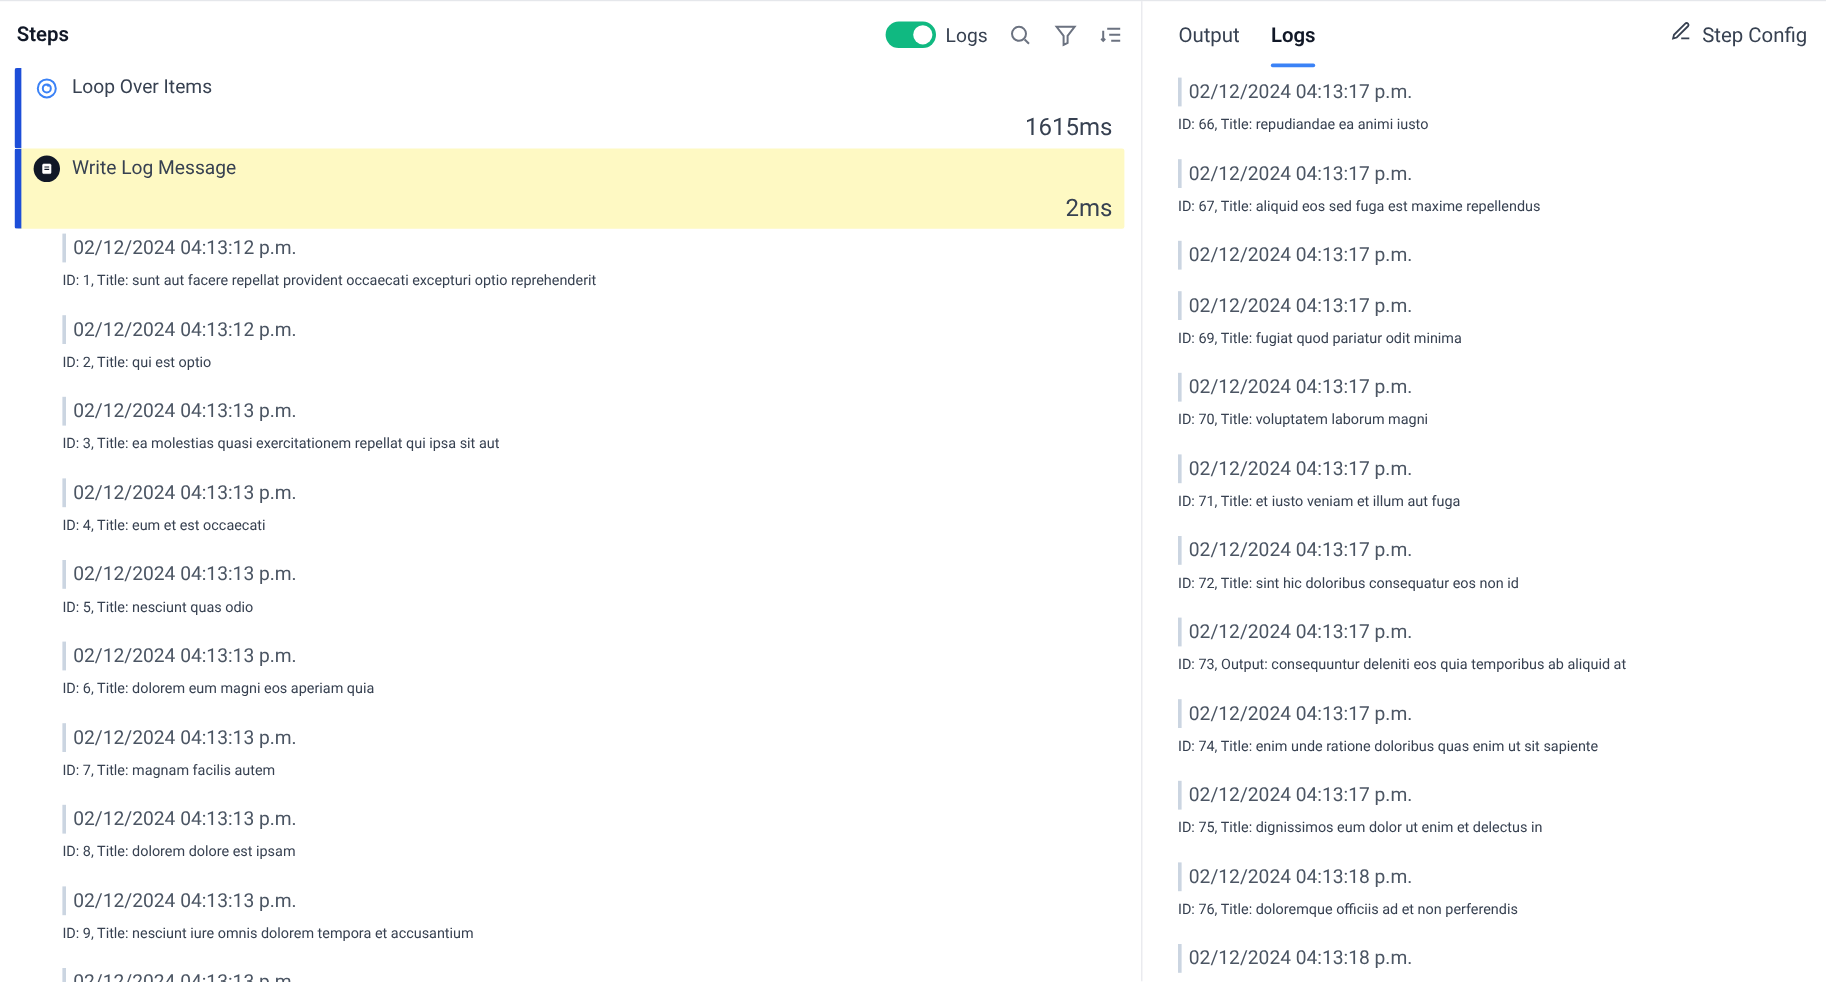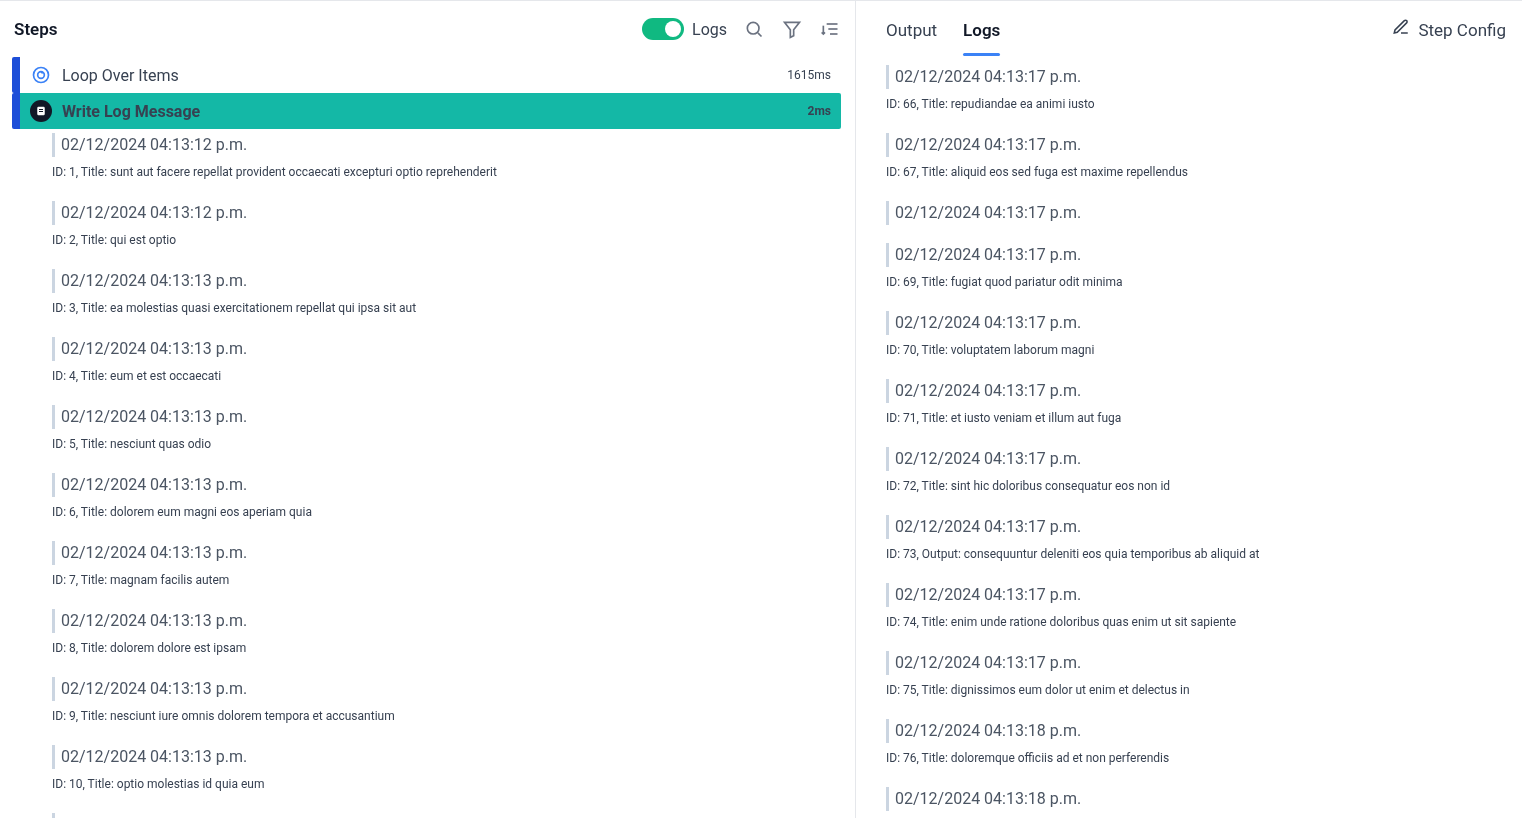--- a/index.html
+++ b/index.html
@@ -13,21 +13,21 @@
   }
   .app {
     display: flex;
     width: 1522px;
     height: 818px;
     border-top: 1px solid #e5e7eb;
   }
 
   
   .left-panel {
-    width: 856px;
+    width: 952px;
     border-right: 1px solid #e5e7eb;
     display: flex;
     flex-direction: column;
     position: relative;
   }
   .left-header {
     display: flex;
     align-items: center;
     justify-content: space-between;
     padding: 10px 14px 10px 14px;
@@ -79,33 +79,32 @@
     padding-bottom: 8px;
     padding-right: 4px;
     position: relative;
   }
   
   .steps-list::-webkit-scrollbar { width: 6px; }
   .steps-list::-webkit-scrollbar-thumb { background: #d1d5db; border-radius: 3px; }
 
   .step-row {
     display: flex;
-    align-items: center;
+    align-items: flex-start;
     gap: 10px;
     padding: 6px 10px 6px 4px;
     margin-left: 12px;
     margin-right: 10px;
-    border-left: 8px solid #1d4ed8;
+    border-left: 6px solid #1d4ed8;
     border-radius: 2px;
     cursor: pointer;
     min-height: 36px;
   }
   .step-row.selected {
-    background: #14b8a6;
-    font-weight: bold;
+    background: #fef9c3;
   }
   .step-row .step-icon {
     width: 22px; height: 22px;
     display: inline-flex;
     align-items: center; justify-content: center;
     margin-left: 6px;
   }
   .step-row .step-icon.loop {
     color: #3b82f6;
   }
@@ -116,22 +115,23 @@
     border-radius: 50%;
     width: 22px; height: 22px;
   }
   .step-row .step-icon.log svg { width: 12px; height: 12px; stroke:#fff; fill:#fff; }
   .step-label {
     flex: 1;
     font-size: 16px;
     color: #374151;
   }
   .step-time {
-    font-size: 12px;
-    color: #374151;
+    font-size: 20px;
+    color: #374151;
+    margin-top: 31px;
   }
 
   .log-group-left {
     padding-left: 52px;
     padding-right: 18px;
     padding-top: 4px;
   }
   .log-item {
     margin-bottom: 18px;
   }

